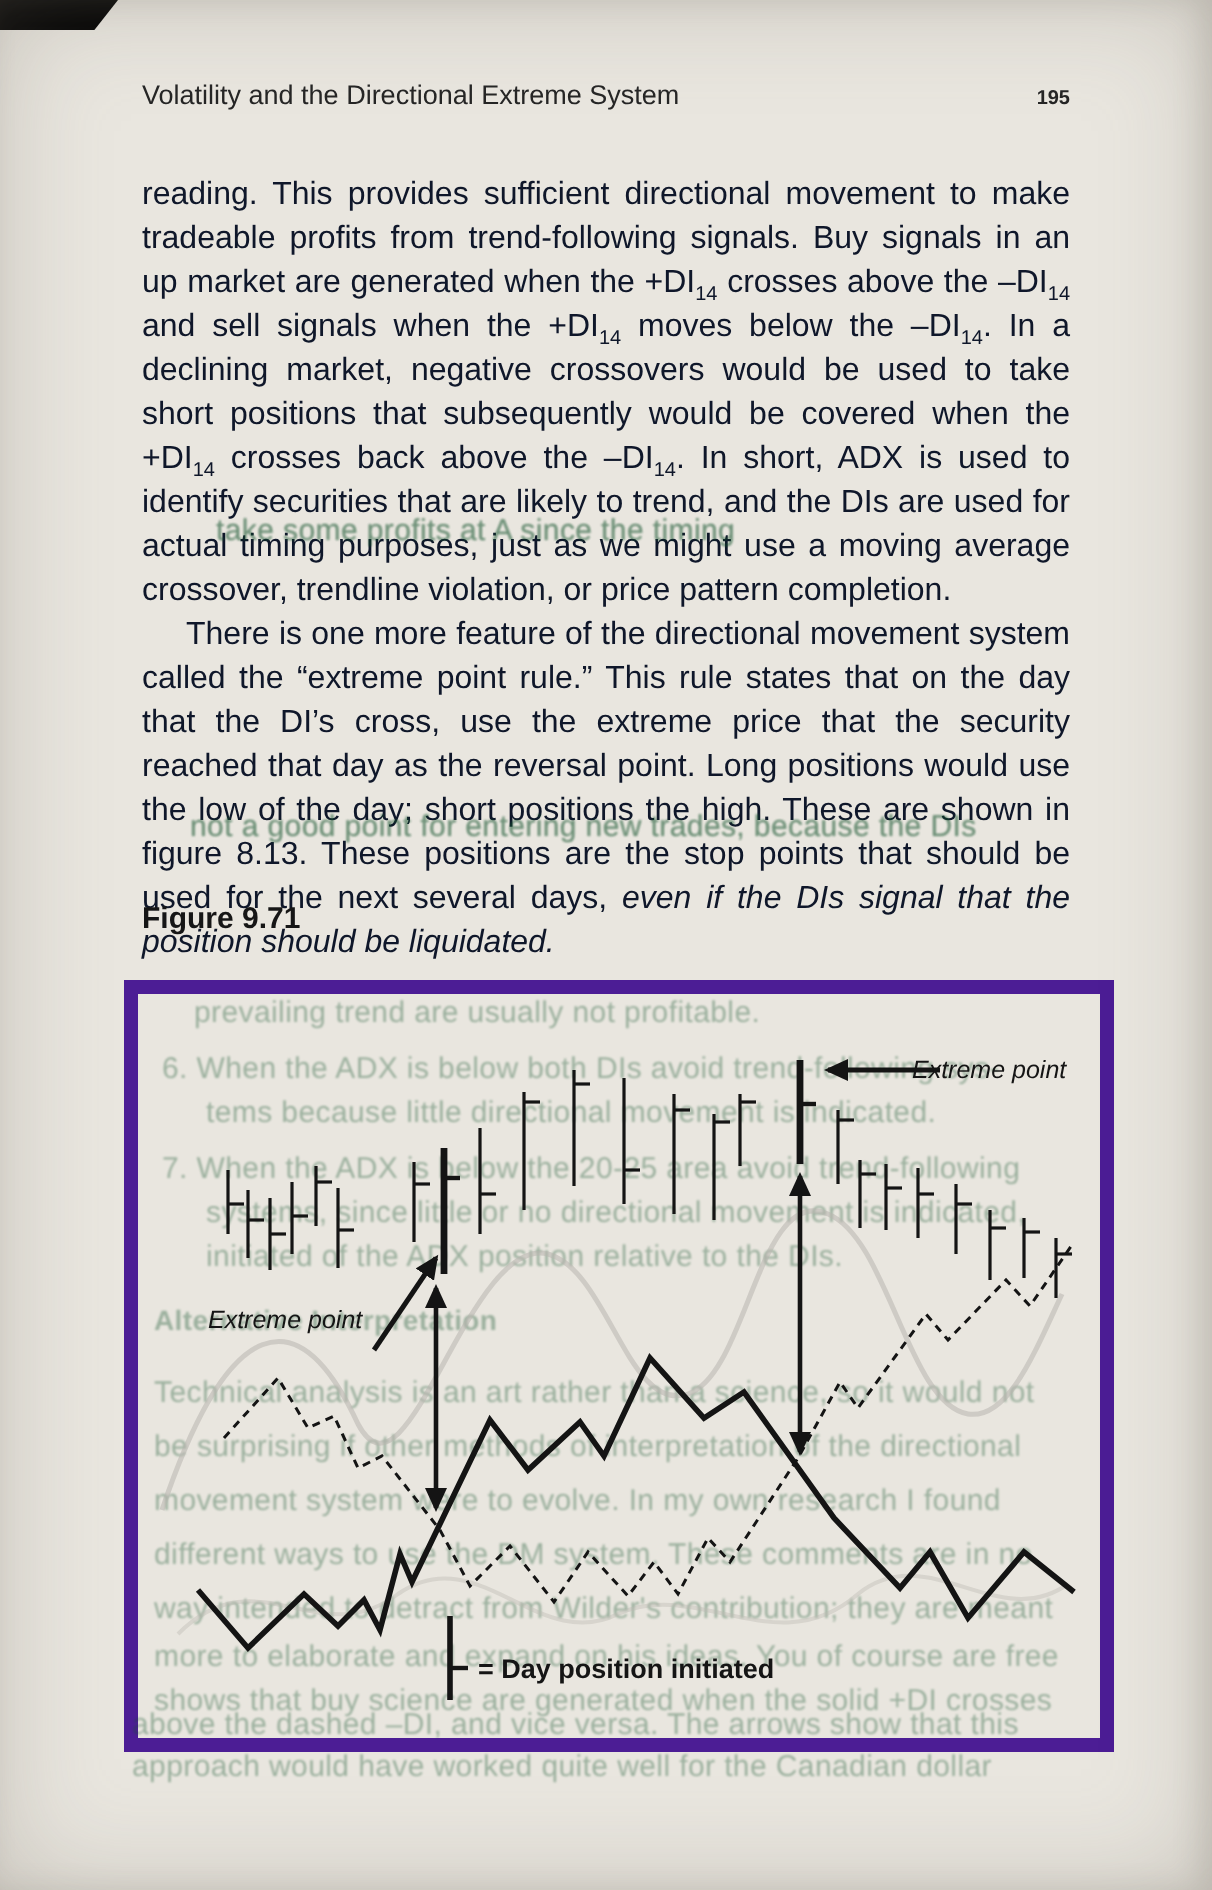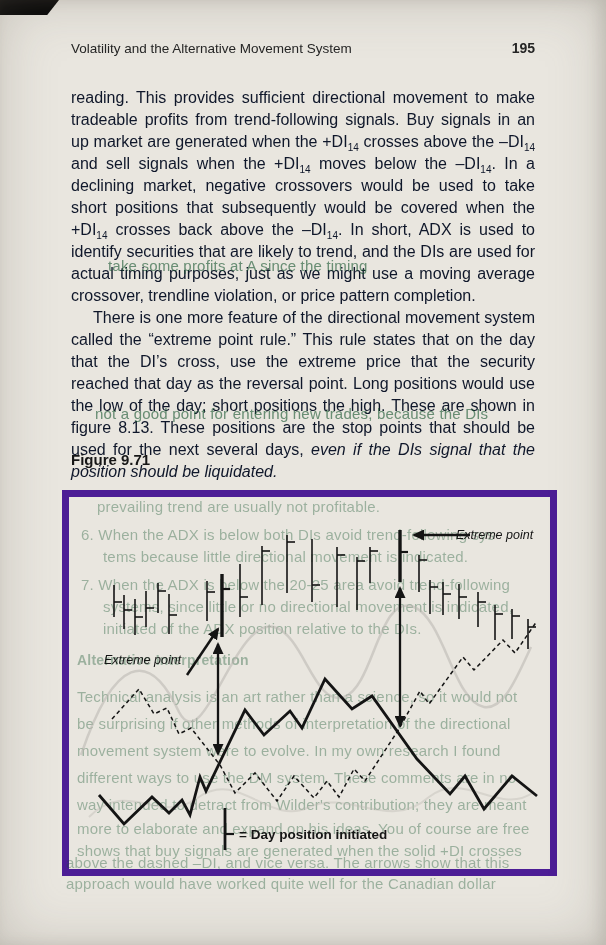--- a/index.html
+++ b/index.html
@@ -14,21 +14,21 @@
   }
   .corner-artifact{
     position:absolute;top:0;left:0;width:59px;height:15px;background:#050505;
     clip-path:polygon(0 0,100% 0,80% 100%,0 100%);
   }
   .running-head{
     position:absolute;left:71px;top:40px;width:464px;
     display:flex;justify-content:space-between;align-items:baseline;
     font-size:13.5px;color:#262626;
   }
-  .running-head .pageno{font-weight:bold;font-size:14px;}
+  .running-head .pageno{font-weight:bold;font-size:10px;}
   .article{
     position:absolute;left:71px;top:87px;width:464px;
     font-size:16px;line-height:22px;text-align:justify;color:#0f172a;
   }
   .article p{margin:0;}
   .article p.indent{text-indent:22px;}
   .article sub{font-size:10px;line-height:0;}
   .figure-label{
     position:absolute;left:71px;top:451px;font-size:15px;font-weight:bold;color:#161616;
   }
@@ -46,21 +46,21 @@
   svg text{font-family:"Liberation Sans",sans-serif;}
 </style>
 </head>
 <body>
 
 <div class="page">
 
   <div class="corner-artifact"></div>
 
   <div class="running-head">
-    <span>Volatility and the Alternative Movement System</span>
+    <span>Volatility and the Directional Extreme System</span>
     <span class="pageno">195</span>
   </div>
 
   <div class="page-ghosts"></div>
 
   <div class="article">
       <p class="para">reading. This provides sufficient directional movement to make tradeable profits from trend-following signals. Buy signals in an up market are generated when the +DI<sub>14</sub> crosses above the –DI<sub>14</sub> and sell signals when the +DI<sub>14</sub> moves below the –DI<sub>14</sub>. In a declining market, negative crossovers would be used to take short positions that subsequently would be covered when the +DI<sub>14</sub> crosses back above the –DI<sub>14</sub>. In short, ADX is used to identify securities that are likely to trend, and the DIs are used for actual timing purposes, just as we might use a moving average crossover, trendline violation, or price pattern completion.</p>
       <p class="para indent">There is one more feature of the directional movement system called the “extreme point rule.” This rule states that on the day that the DI’s cross, use the extreme price that the security reached that day as the reversal point. Long positions would use the low of the day; short positions the high. These are shown in figure 8.13. These positions are the stop points that should be used for the next several days, <em>even if the DIs signal that the position should be liquidated.</em></p>
     </div>
 
@@ -78,21 +78,21 @@
         <div class="ghost-line" style="left: 12px; top: 79px;">7. When the ADX is below the 20-25 area avoid trend-following</div>
         <div class="ghost-line" style="left: 34px; top: 101px;">systems, since little or no directional movement is indicated,</div>
         <div class="ghost-line" style="left: 34px; top: 123px;">initiated of the ADX position relative to the DIs.</div>
         <div class="ghost-line bold" style="left: 8px; top: 155px; font-size: 14px;">Alternative Interpretation</div>
         <div class="ghost-line" style="left: 8px; top: 191px;">Technical analysis is an art rather than a science, so it would not</div>
         <div class="ghost-line" style="left: 8px; top: 218px;">be surprising if other methods of interpretation of the directional</div>
         <div class="ghost-line" style="left: 8px; top: 245px;">movement system were to evolve. In my own research I found</div>
         <div class="ghost-line" style="left: 8px; top: 272px;">different ways to use the DM system. These comments are in no</div>
         <div class="ghost-line" style="left: 8px; top: 299px;">way intended to detract from Wilder's contribution; they are meant</div>
         <div class="ghost-line" style="left: 8px; top: 323px;">more to elaborate and expand on his ideas. You of course are free</div>
-        <div class="ghost-line" style="left: 8px; top: 345px;">shows that buy signals are generated when the solid +DI crosses</div>
+        <div class="ghost-line" style="left: 8px; top: 345px;">shows that buy science are generated when the solid +DI crosses</div>
       </div>
     <svg width="481" height="372" viewBox="0 0 481 372">
       <defs>
         <marker id="ah" markerUnits="userSpaceOnUse" markerWidth="13" markerHeight="11" refX="10" refY="5.5" orient="auto-start-reverse">
           <path d="M0,0 L12,5.5 L0,11 Z" fill="#141414"></path>
         </marker>
       </defs>
       <g id="chart-root">
           <polyline points="43,222 70,192 85,217 98,211 110,237 122,231 151,268 166,296 186,276 208,304 225,279 245,301 258,284 270,300 285,272 296,284 330,232 351,194 360,207 394,160 405,173 434,143 446,156 468,124" fill="none" stroke="#141414" stroke-width="1.5" stroke-dasharray="4 3.2"></polyline>
           <polyline points="30,298 55,327 83,300 100,316 113,303 121,318 131,280 137,294 176,213 195,238 221,214 233,231 256,182 283,212 303,199 348,262 381,297 396,279 415,312 443,279 468,299" fill="none" stroke="#141414" stroke-width="2.8" stroke-linejoin="miter"></polyline>

